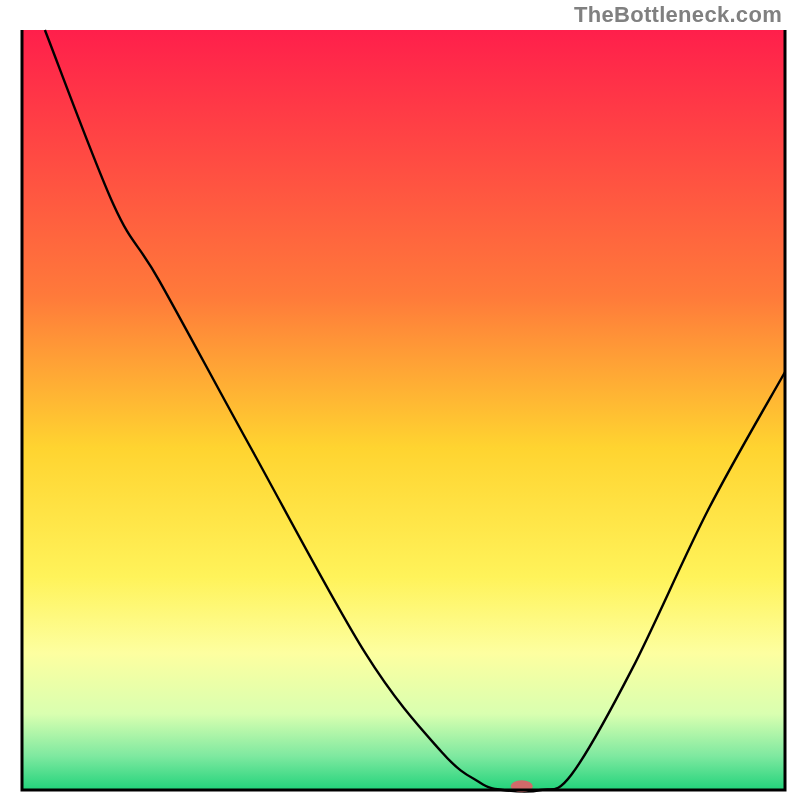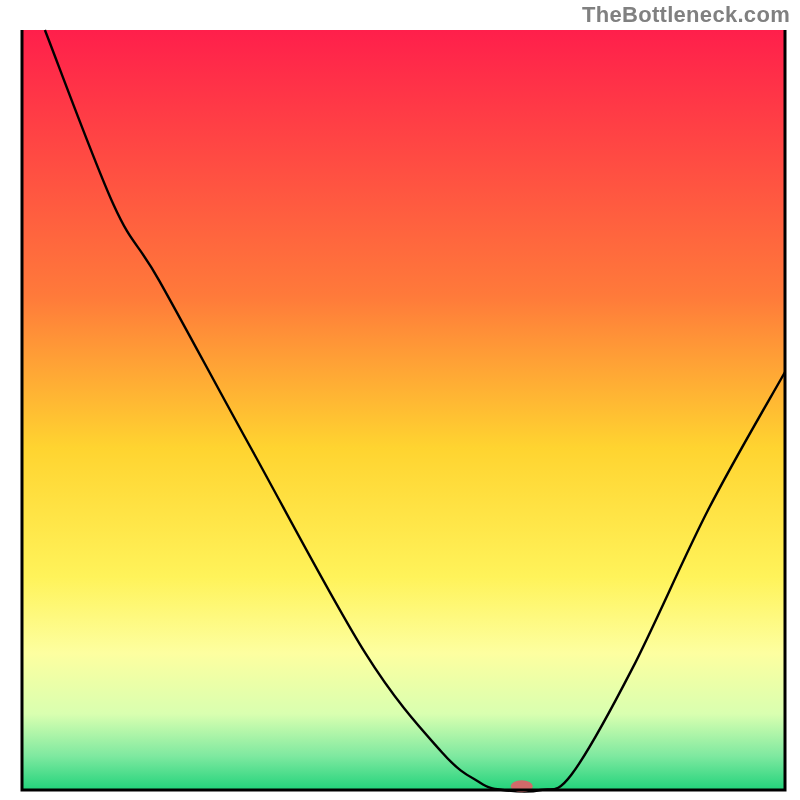--- a/index.html
+++ b/index.html
@@ -11,21 +11,21 @@
     font-family: Arial, Helvetica, sans-serif;
   }
   .chart-wrap {
     position: relative;
     width: 800px;
     height: 800px;
   }
   .watermark {
     position: absolute;
     top: 2px;
-    right: 10px;
+    right: 18px;
     font-size: 22px;
     font-weight: bold;
     color: #808080;
     font-family: Arial, Helvetica, sans-serif;
     letter-spacing: 0.3px;
   }
   svg {
     display: block;
   }
 </style>

